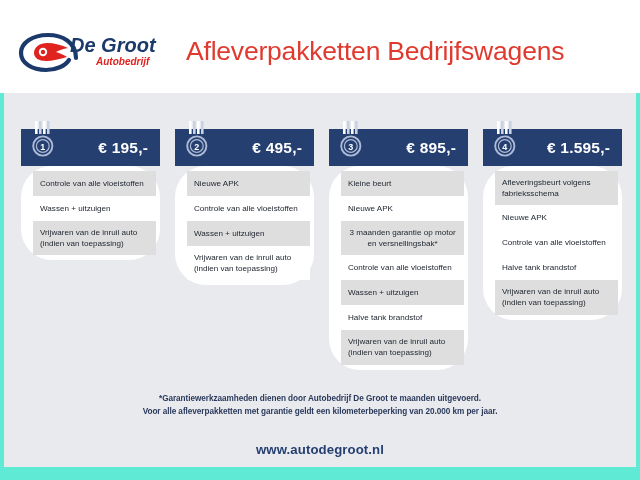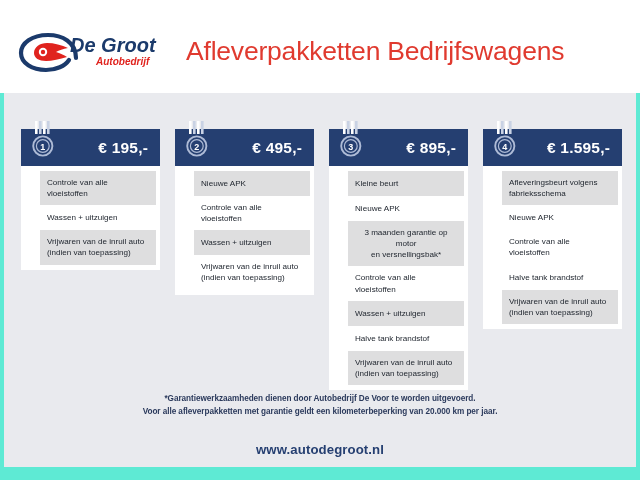--- a/index.html
+++ b/index.html
@@ -93,21 +93,22 @@
   .medal {
     position: absolute;
     left: 7px;
     top: -8px;
     width: 30px;
     height: 45px;
   }
 
   .rows {
     background: #ffffff;
-    padding: 5px 4px 5px 19px;
+    padding: 5px 4px 5px 12px;
+    border-radius: 31px;
   }
 
   .row {
     font-size: 8.1px;
     line-height: 1.38;
     color: #222831;
     padding: 6px 7px 6px 7px;
     min-height: 25px;
     display: flex;
     align-items: center;
@@ -260,20 +261,20 @@
           <div class="row plain">Nieuwe APK</div>
           <div class="row plain">Controle van alle vloeistoffen</div>
           <div class="row plain">Halve tank brandstof</div>
           <div class="row shaded" style="display: block;">Vrijwaren van de inruil auto<br>(indien van toepassing)</div>
         </div>
       </div>
 
     </div>
 
     <div class="footnotes">
-      <div class="footnote-line">*Garantiewerkzaamheden dienen door Autobedrijf De Voor te worden uitgevoerd.</div>
+      <div class="footnote-line">*Garantiewerkzaamheden dienen door Autobedrijf De Groot te maanden uitgevoerd.</div>
       <div class="footnote-line">Voor alle afleverpakketten met garantie geldt een kilometerbeperking van 20.000 km per jaar.</div>
     </div>
 
     <div class="website">www.autodegroot.nl</div>
 
   </div>
 </div>
 
 </body></html>

